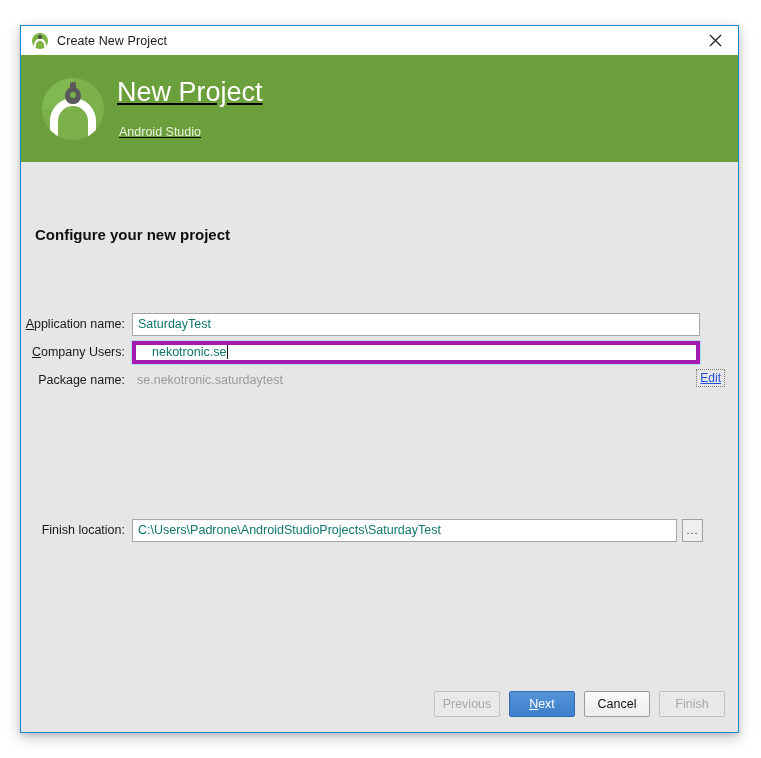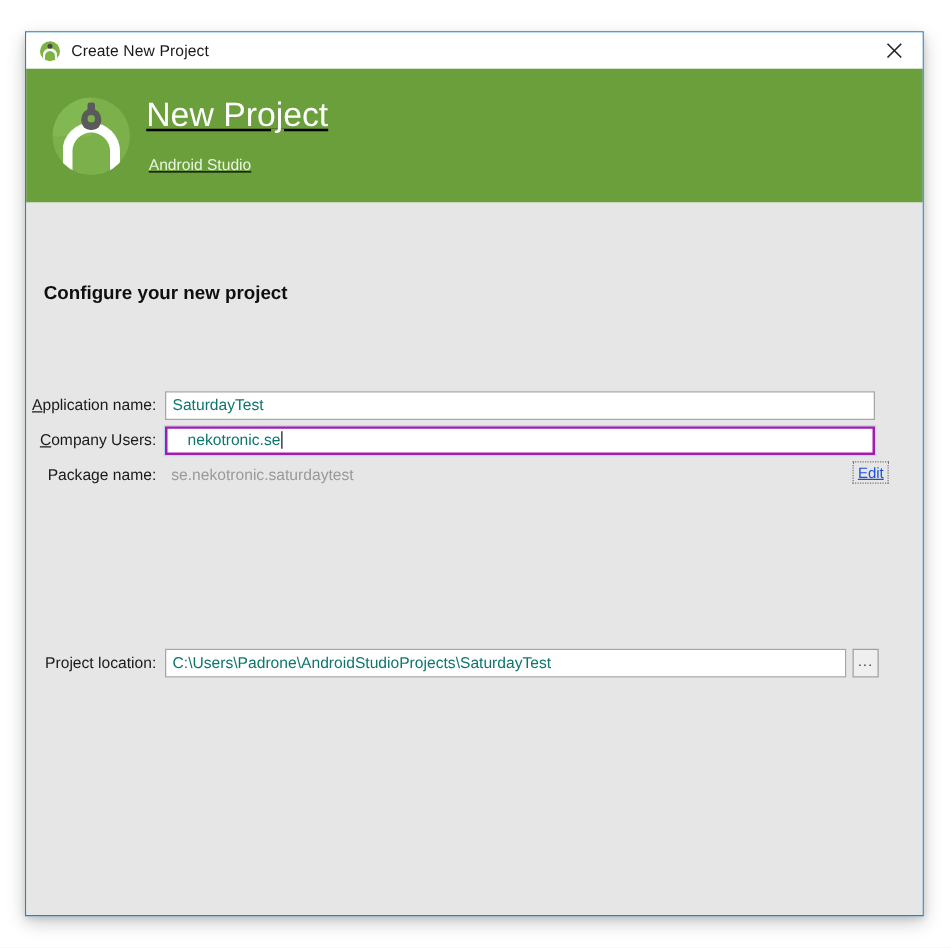--- a/index.html
+++ b/index.html
@@ -191,21 +191,21 @@
     box-sizing: border-box;
     font-size: 12.5px;
     color: #0f766e;
     padding: 0 5px;
     display: flex;
     align-items: center;
     font-family: "Liberation Sans", sans-serif;
     position: relative;
   }
   .text-input.focused {
-    border: 2px solid #a21caf;
+    border: 4px solid #a21caf;
     outline: 1px solid #b9d9f0;
     outline-offset: 0px;
     padding-left: 16px;
   }
   .caret {
     display: inline-block;
     width: 1px;
     height: 14px;
     background: #1a1a1a;
     margin-left: 1px;
@@ -221,21 +221,21 @@
   #input-domain   { width: 568px; }
   #input-location { width: 545px; }
 
   #package-value {
     font-size: 12.5px;
     color: #9a9a9a;
     padding-left: 5px;
   }
   #edit-link {
     position: absolute;
-    right: 27px;
+    right: 13px;
     top: 207px;
     font-size: 12px;
     color: #1f4fd8;
     text-decoration: underline;
     border: 1px dotted #7a7a7a;
     padding: 1px 3px;
     cursor: default;
   }
 
   #browse-button {
@@ -343,22 +343,31 @@
         </div>
     </div>
 
     <div class="field-row" id="row-package">
       <div class="field-label">Package name:</div>
       <div id="package-value">se.nekotronic.saturdaytest</div>
     </div>
     <div id="edit-link">Edit</div>
 
     <div class="field-row" id="row-location">
-      <div class="field-label">Project location:</div>
+      <div class="field-label">Finish location:</div>
       <div class="text-input" id="input-location">
           <span>C:\Users\Padrone\AndroidStudioProjects\SaturdayTest</span>
         </div>
       <div id="browse-button">...</div>
     </div>
 
+    <div id="button-bar">
+      <div class="btn disabled">Previous</div>
+      <div class="btn default">
+          <span class="mn">N</span>
+          <span>ext</span>
+        </div>
+      <div class="btn normal">Cancel</div>
+      <div class="btn disabled">Finish</div>
+    </div>
 
   </div>
 </div>
 
 </body></html>

